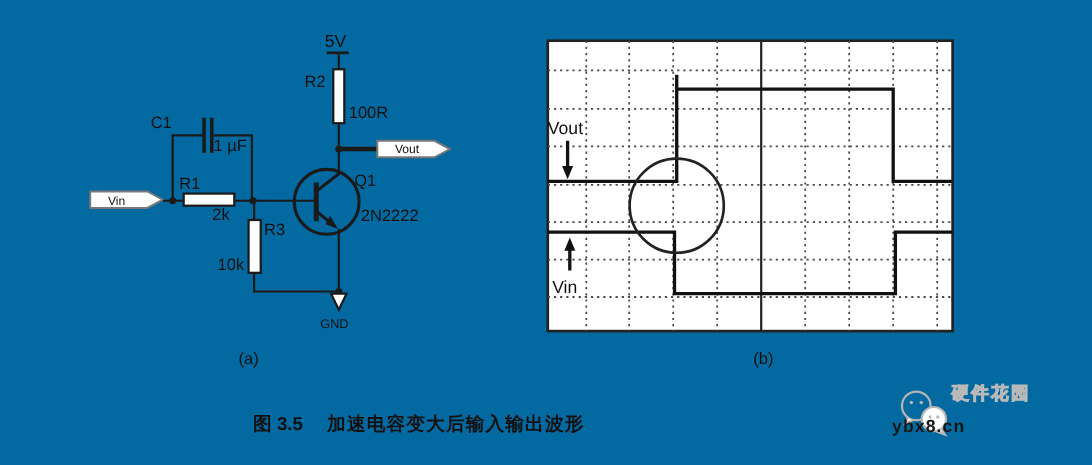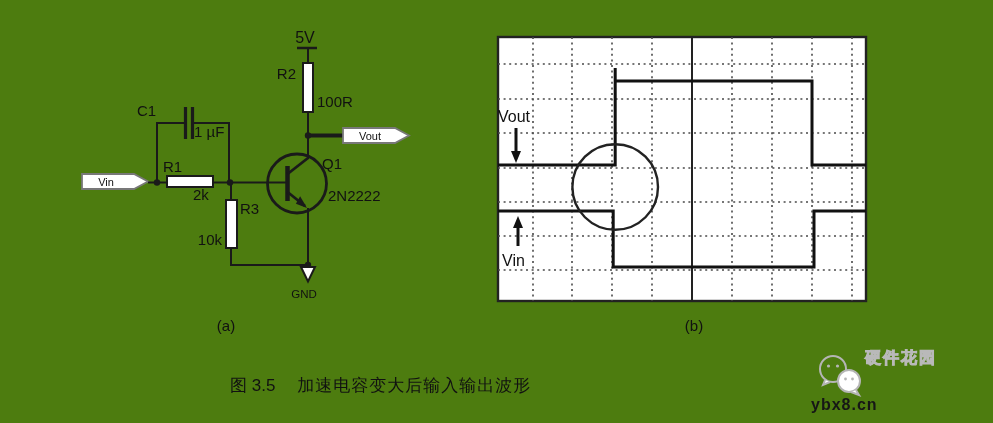--- a/index.html
+++ b/index.html
@@ -1,49 +1,49 @@
 <!DOCTYPE html>
 <html><head>
 <meta charset="utf-8">
 <style>
   html,body{margin:0;padding:0;background:#ffffff;}
   #canvas{
     position:relative;
     width:993px;height:423px;
-    background:#4d7c0f;
+    background:#0369a1;
     font-family:"Liberation Sans", sans-serif;
     overflow:hidden;
   }
   #figure-svg{position:absolute;left:0;top:0;}
   svg text{fill:#111;}
   .lbl15{font-size:15px;}
   .lbl16{font-size:16px;}
   .lbl11{font-size:11px;}
   .sub{font-size:15px;}
 
   #caption{
     position:absolute;left:230px;top:374px;
     display:flex;align-items:center;
-    font-size:17px;font-weight:normal;color:#111;
+    font-size:17px;font-weight:bold;color:#111;
     white-space:nowrap;
   }
   #caption .cap-num{margin-right:22px;}
   #caption .cap-title{margin-right:46px;letter-spacing:1px;}
 
   #watermark{position:absolute;left:805px;top:348px;width:188px;height:62px;}
   #wm-icon{position:absolute;left:8px;top:5px;}
   #wm-brand{
     position:absolute;left:60px;top:0;
     font-size:16px;font-weight:bold;letter-spacing:2px;
     color:#cfcfcf;
     -webkit-text-stroke:1px #b9b9b9;
     white-space:nowrap;
   }
   #wm-site{
-    position:absolute;left:6px;top:48px;
+    position:absolute;left:6px;top:32px;
     font-size:16px;font-weight:bold;color:#161616;
     letter-spacing:1px;
   }
 </style>
 </head>
 <body>
 
 <div id="canvas">
 
   <svg id="figure-svg" width="993" height="423" viewBox="0 0 993 423">

